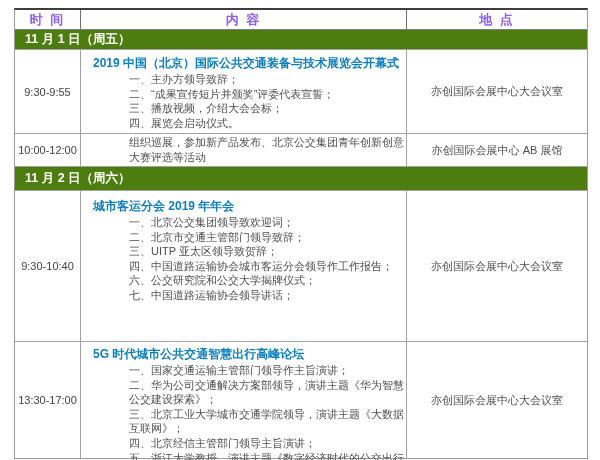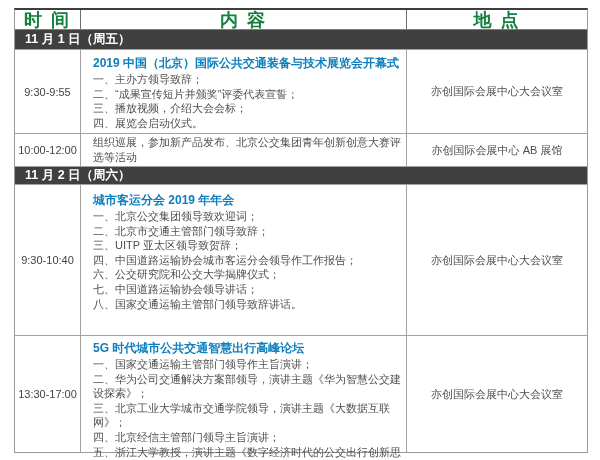--- a/index.html
+++ b/index.html
@@ -23,58 +23,59 @@
   .row:last-child { border-bottom: none; }
   .cell { box-sizing: border-box; }
   .col-time { width: 66px; border-right: 1px solid #a2a2a2; flex: none; }
   .col-content { width: 326px; border-right: 1px solid #a2a2a2; flex: none; }
   .col-location { width: 180px; flex: 1; }
 
   
   .header-row { height: 20px; border-bottom: 1px solid #7d7d7d; }
   .header-row .cell {
     display: flex; align-items: center; justify-content: center;
-    font-size: 18px; font-weight: bold; color: #15803d;
+    font-size: 13px; font-weight: bold; color: #8b5cf6;
     letter-spacing: 2px;
   }
   .header-row .col-time, .header-row .col-content { border-right-color: #6f6f6f; }
 
   
   .date-band {
-    background: #404040;
+    background: #4d7c0f;
     color: #ffffff;
     font-weight: bold;
     font-size: 12.5px;
     display: flex; align-items: center;
     padding-left: 10px;
     border-bottom: 1px solid #a2a2a2;
     box-sizing: border-box;
   }
   .band-1 { height: 20px; }
-  .band-2 { height: 18px; }
+  .band-2 { height: 24px; }
 
   
   .time-cell {
     display: flex; align-items: center; justify-content: center;
     font-size: 11px; color: #424242;
     white-space: nowrap;
   }
   .loc-cell {
     display: flex; align-items: center; justify-content: center;
     font-size: 11px; color: #4e4e4e;
     text-align: center; padding: 1px 8px;
   }
   .content-cell { padding: 5px 0 0 12px; }
   .content-title {
     font-size: 12px; font-weight: bold; color: #0d7fbe;
     line-height: 17px;
   }
   .content-line {
     font-size: 11px; color: #4e4e4e;
     line-height: 14.6px;
+    margin-left: 36px;
   }
   .r1 { height: 84px; }
   .r2 { height: 33px; }
   .r2 .content-cell { display: flex; align-items: center; padding-top: 0; }
   .r3 { height: 151px; }
   .r3 .content-cell { padding-top: 7px; }
   .r4 { height: 116px; }
   .r4 .content-cell { padding-top: 4px; }
 </style>
 </head>
@@ -115,21 +116,20 @@
   <div class="row r3">
     <div class="cell col-time time-cell">9:30-10:40</div>
     <div class="cell col-content content-cell">
       <div class="content-title">城市客运分会 2019 年年会</div>
       <div class="content-line">一、北京公交集团领导致欢迎词；</div>
       <div class="content-line">二、北京市交通主管部门领导致辞；</div>
       <div class="content-line">三、UITP 亚太区领导致贺辞；</div>
       <div class="content-line">四、中国道路运输协会城市客运分会领导作工作报告；</div>
       <div class="content-line">六、公交研究院和公交大学揭牌仪式；</div>
       <div class="content-line">七、中国道路运输协会领导讲话；</div>
-      <div class="content-line">八、国家交通运输主管部门领导致辞讲话。</div>
     </div>
     <div class="cell col-location loc-cell">亦创国际会展中心大会议室</div>
   </div>
 
   <div class="row r4">
     <div class="cell col-time time-cell">13:30-17:00</div>
     <div class="cell col-content content-cell">
       <div class="content-title">5G 时代城市公共交通智慧出行高峰论坛</div>
       <div class="content-line">一、国家交通运输主管部门领导作主旨演讲；</div>
       <div class="content-line">二、华为公司交通解决方案部领导，演讲主题《华为智慧公交建设探索》；</div>

